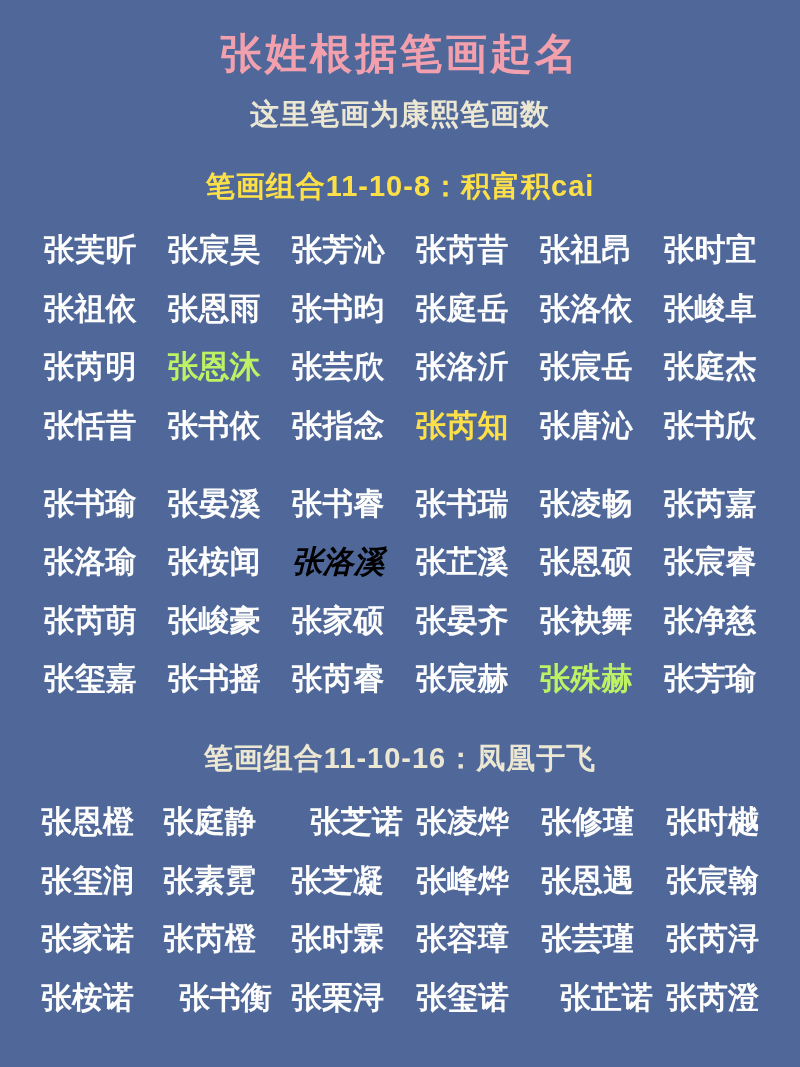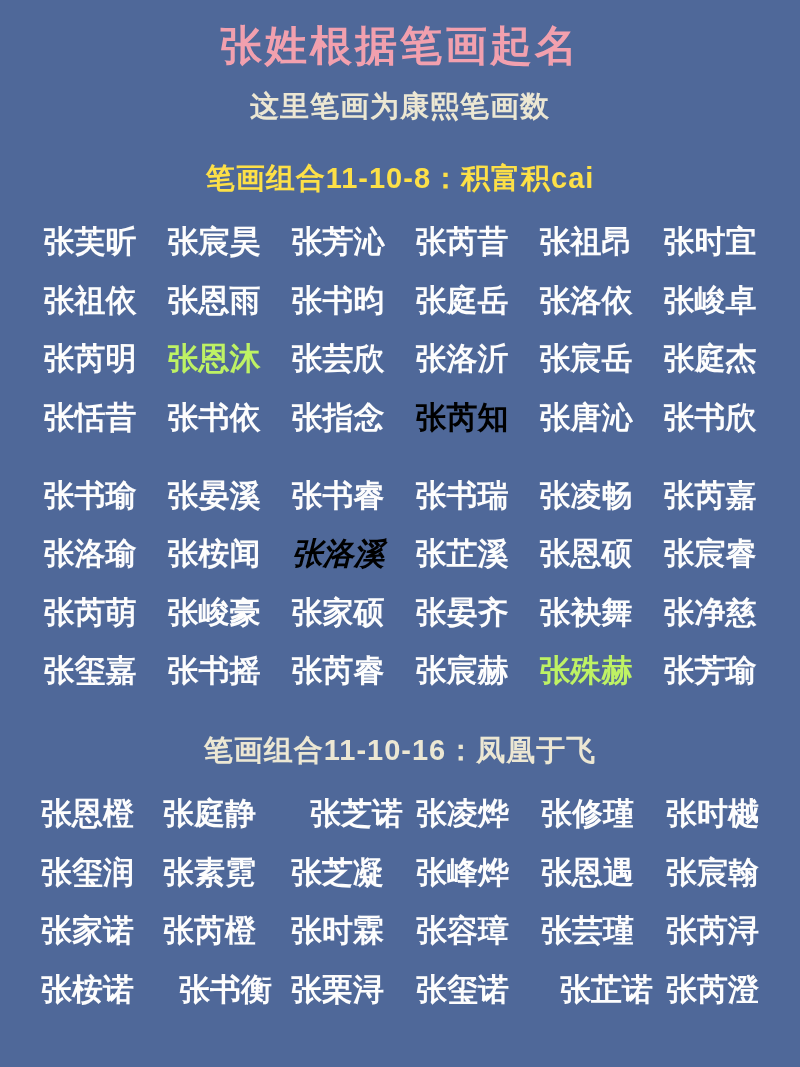--- a/index.html
+++ b/index.html
@@ -11,21 +11,21 @@
     height: 1067px;
     background: #4f6899;
     font-family: "Liberation Sans", sans-serif;
     overflow: hidden;
   }
   .poster {
     width: 800px;
     text-align: center;
   }
   .title {
-    margin: 4px;
+    margin: 12px;
     padding-top: 14px;
     font-size: 42px;
     font-weight: bold;
     letter-spacing: 3px;
     color: #f2a0ae;
   }
   .subtitle {
     margin: 13px 0 0 0;
     font-size: 29px;
     font-weight: bold;
@@ -79,21 +79,21 @@
           <span class="name" style="color: rgb(253, 253, 253);">张峻卓</span>
           <span class="name" style="color: rgb(253, 253, 253);">张芮明</span>
           <span class="name" style="color: #bef264;">张恩沐</span>
           <span class="name" style="color: rgb(253, 253, 253);">张芸欣</span>
           <span class="name" style="color: rgb(253, 253, 253);">张洛沂</span>
           <span class="name" style="color: rgb(253, 253, 253);">张宸岳</span>
           <span class="name" style="color: rgb(253, 253, 253);">张庭杰</span>
           <span class="name" style="color: rgb(253, 253, 253);">张恬昔</span>
           <span class="name" style="color: rgb(253, 253, 253);">张书依</span>
           <span class="name" style="color: rgb(253, 253, 253);">张指念</span>
-          <span class="name" style="color: #000000; text-align: center;">张芮知</span>
+          <span class="name" style="color: #fde047; text-align: center;">张芮知</span>
           <span class="name" style="color: rgb(253, 253, 253);">张唐沁</span>
           <span class="name" style="color: rgb(253, 253, 253);">张书欣</span>
         </div>
       </section>
       <section>
         <div class="names-grid">
           <span class="name" style="color: rgb(253, 253, 253);">张书瑜</span>
           <span class="name" style="color: rgb(253, 253, 253);">张晏溪</span>
           <span class="name" style="color: rgb(253, 253, 253);">张书睿</span>
           <span class="name" style="color: rgb(253, 253, 253);">张书瑞</span>

